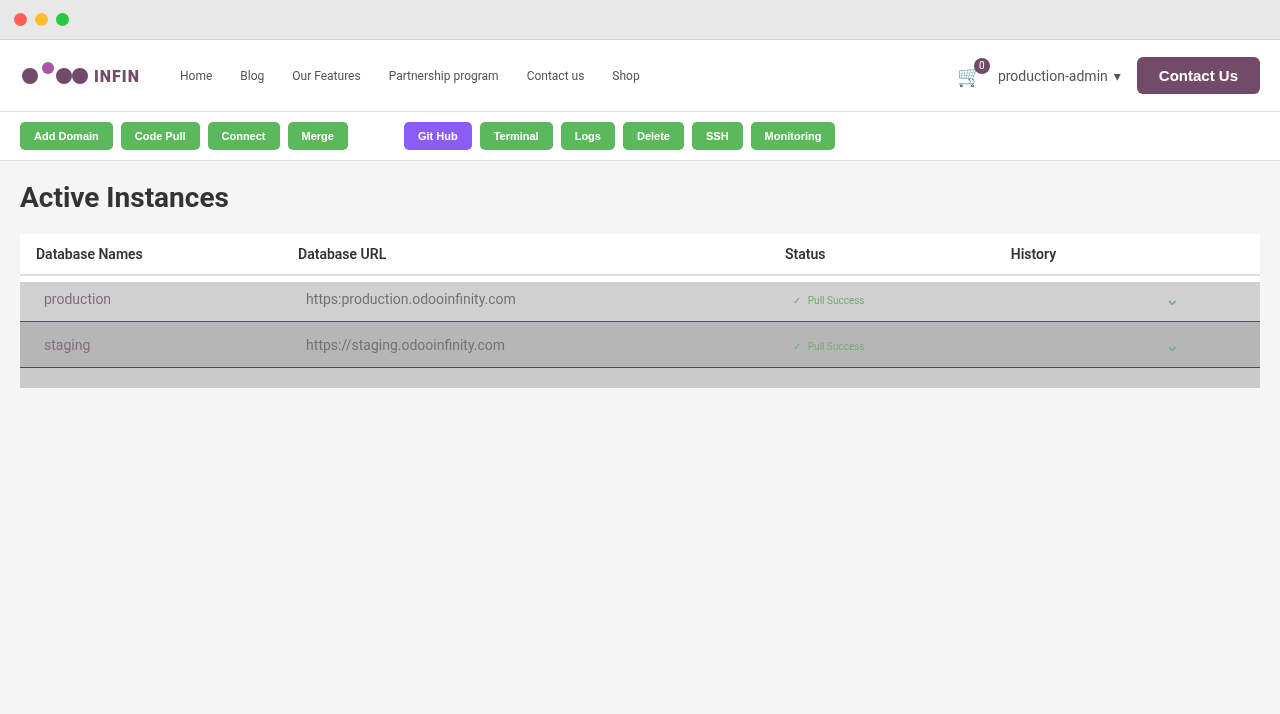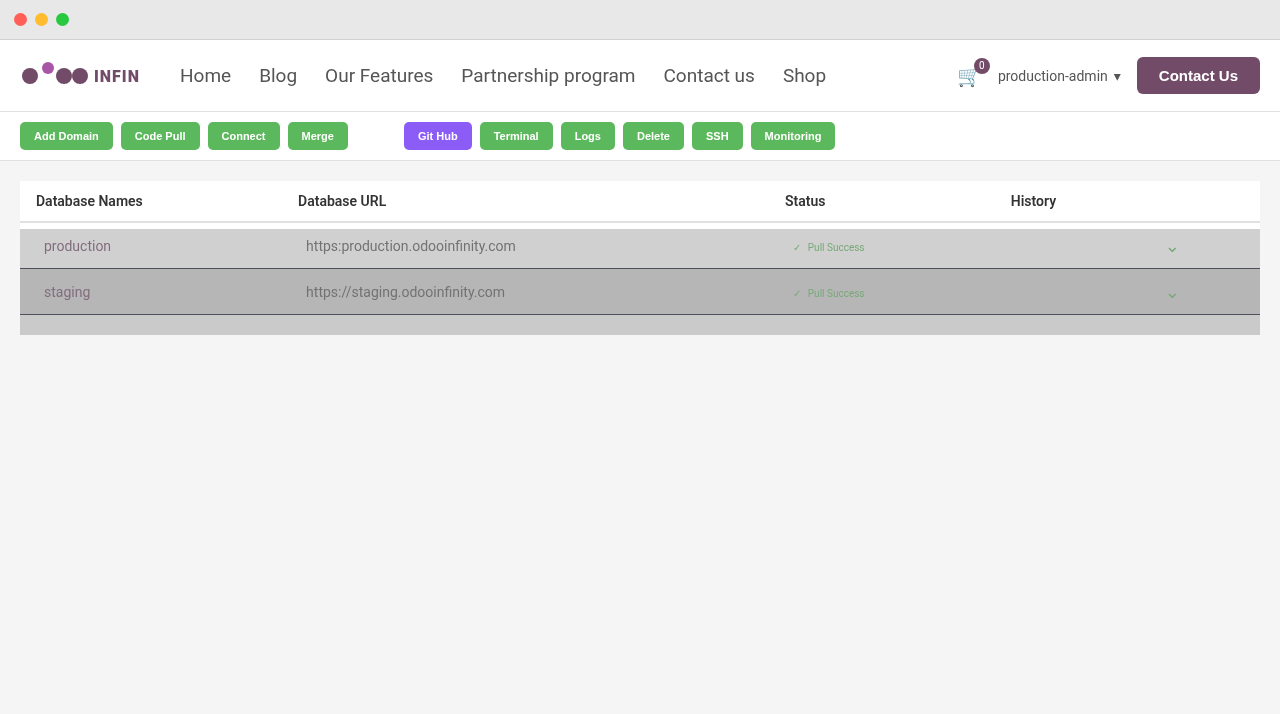--- a/index.html
+++ b/index.html
@@ -39,21 +39,21 @@
 
     .nav-links {
       display: flex;
       align-items: center;
       gap: 28px;
       flex: 1;
     }
     .nav-links a {
       text-decoration: none;
       color: #555;
-      font-size: 19px;
+      font-size: 12px;
     }
 
     .nav-right {
       display: flex;
       align-items: center;
       gap: 16px;
     }
     .cart-icon {
       position: relative;
       font-size: 20px;
@@ -257,20 +257,21 @@
   <button class="btn-toolbar btn-merge">Merge</button>
   <button class="btn-toolbar btn-git-hub">Git Hub</button>
   <button class="btn-toolbar btn-terminal">Terminal</button>
   <button class="btn-toolbar btn-logs">Logs</button>
   <button class="btn-toolbar btn-delete">Delete</button>
   <button class="btn-toolbar btn-ssh">SSH</button>
   <button class="btn-toolbar btn-monitoring">Monitoring</button>
 </div>
 
 <div class="main-content">
+  <h1 class="page-title">Active Instances</h1>
 
   <div class="table-wrapper">
     <table class="instances-table">
       <thead>
         <tr>
           <th>Database Names</th>
           <th>Database URL</th>
           <th>Status</th>
           <th>History</th>
           <th></th>

